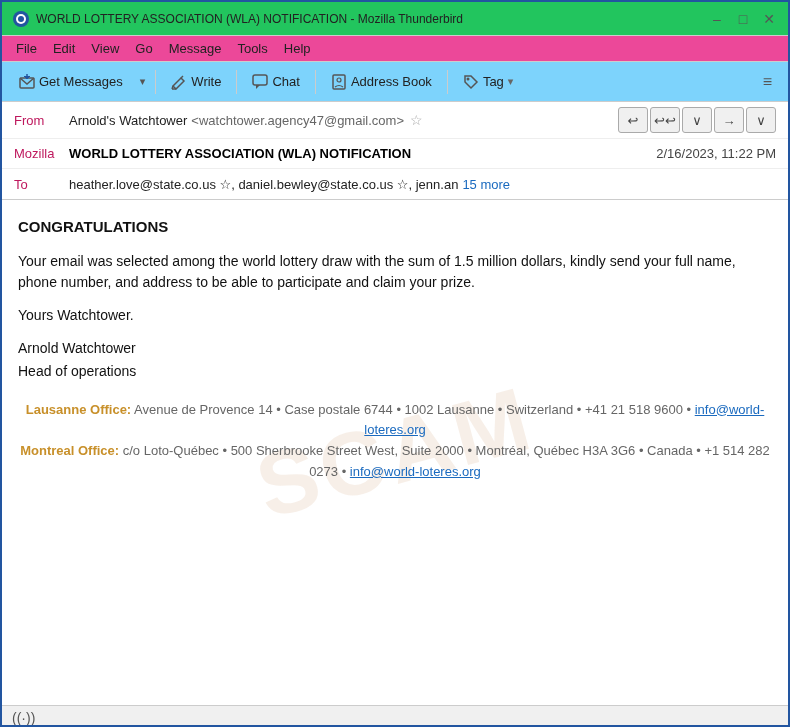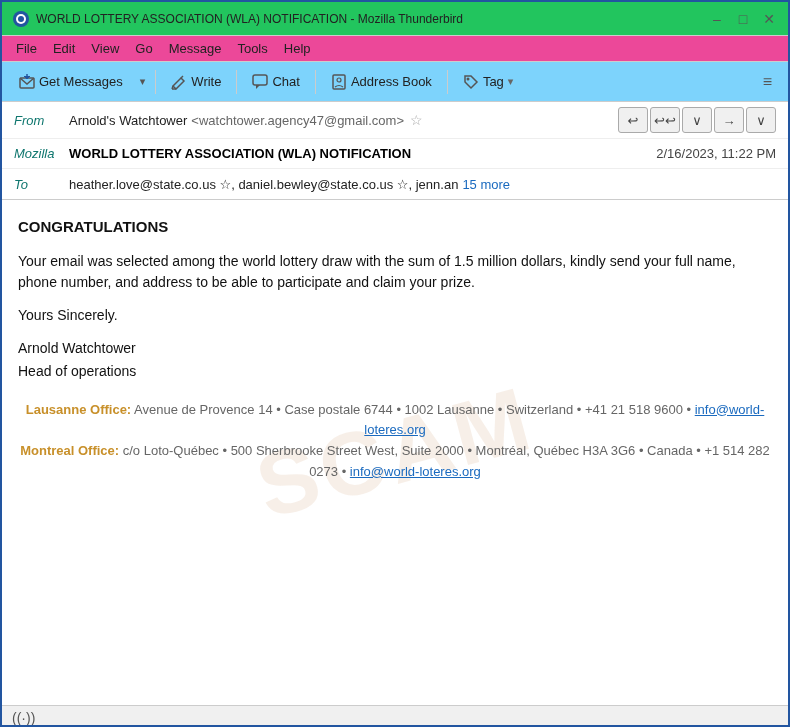--- a/index.html
+++ b/index.html
@@ -119,25 +119,24 @@
     }
     .email-header-row {
       display: flex;
       align-items: center;
       padding: 5px 12px;
       border-bottom: 1px solid #eee;
       min-height: 30px;
     }
     .email-header-row:last-child { border-bottom: none; }
     .email-label {
-      color: #0f766e;
+      color: #be185d;
       font-size: 13px;
       min-width: 55px;
       flex-shrink: 0;
-      font-style: italic;
     }
     .email-value {
       font-size: 13px;
       color: #222;
     }
     .email-value-bold {
       font-weight: bold;
       font-size: 13px;
       color: #000;
     }
@@ -373,21 +372,21 @@
       <span class="email-value">heather.love@state.co.us ☆, daniel.bewley@state.co.us ☆, jenn.an</span>
       <span class="more-badge">15 more</span>
     </div>
   </div>
 
   <div class="email-body" style="flex:1;overflow-y:auto;">
     <div class="watermark">SCAM</div>
     <div class="email-content">
       <p class="congratulations">CONGRATULATIONS</p>
       <p>Your email was selected among the world lottery draw with the sum of 1.5 million dollars, kindly send your full name, phone number, and address to be able to participate and claim your prize.</p>
-      <p>Yours Sincerely.</p>
+      <p>Yours Watchtower.</p>
       <p style="margin-bottom:2px;">Arnold Watchtower</p>
       <p style="margin-bottom:18px;">Head of operations</p>
 
       <div class="footer-section">
         <span class="footer-label">Lausanne Office:</span><span> Avenue de Provence 14 • Case postale 6744 • 1002 Lausanne • Switzerland • +41 21 518 9600 •</span> <span class="footer-link">info@world-loteres.org</span>
         <br>
         <span class="footer-label">Montreal Office:</span><span> c/o Loto-Québec • 500 Sherbrooke Street West, Suite 2000 • Montréal, Québec H3A 3G6 • Canada • +1 514 282 0273 •</span> <span class="footer-link">info@world-loteres.org</span>
       </div>
     </div>
   </div>

